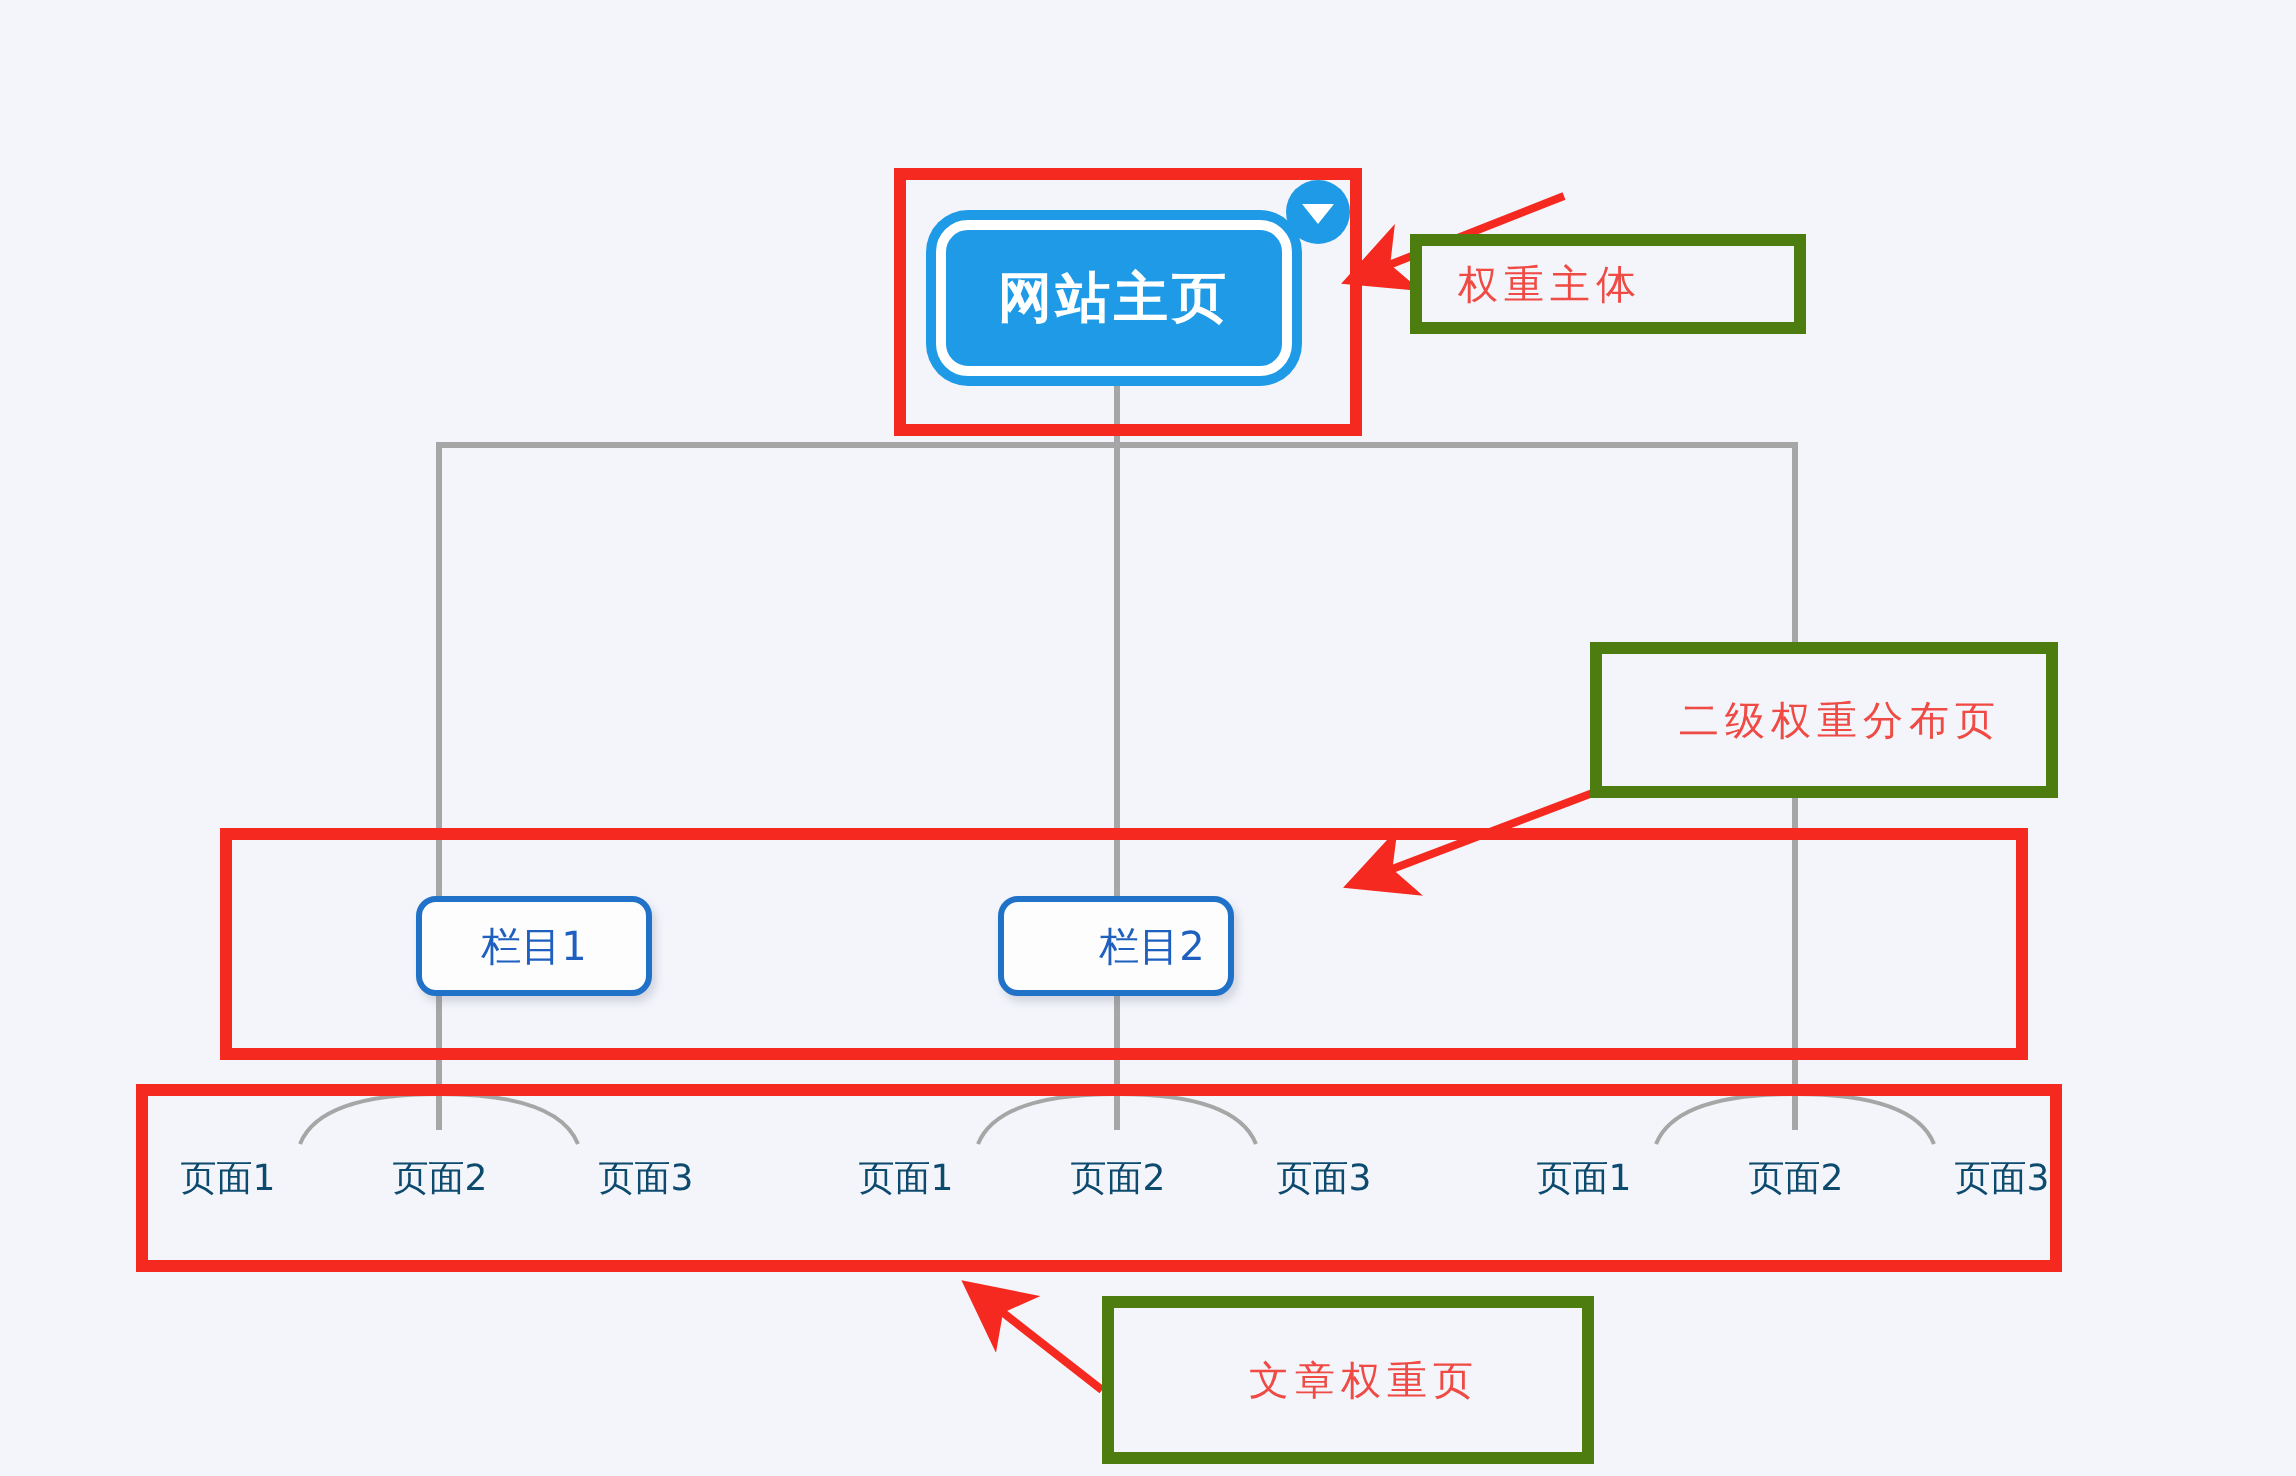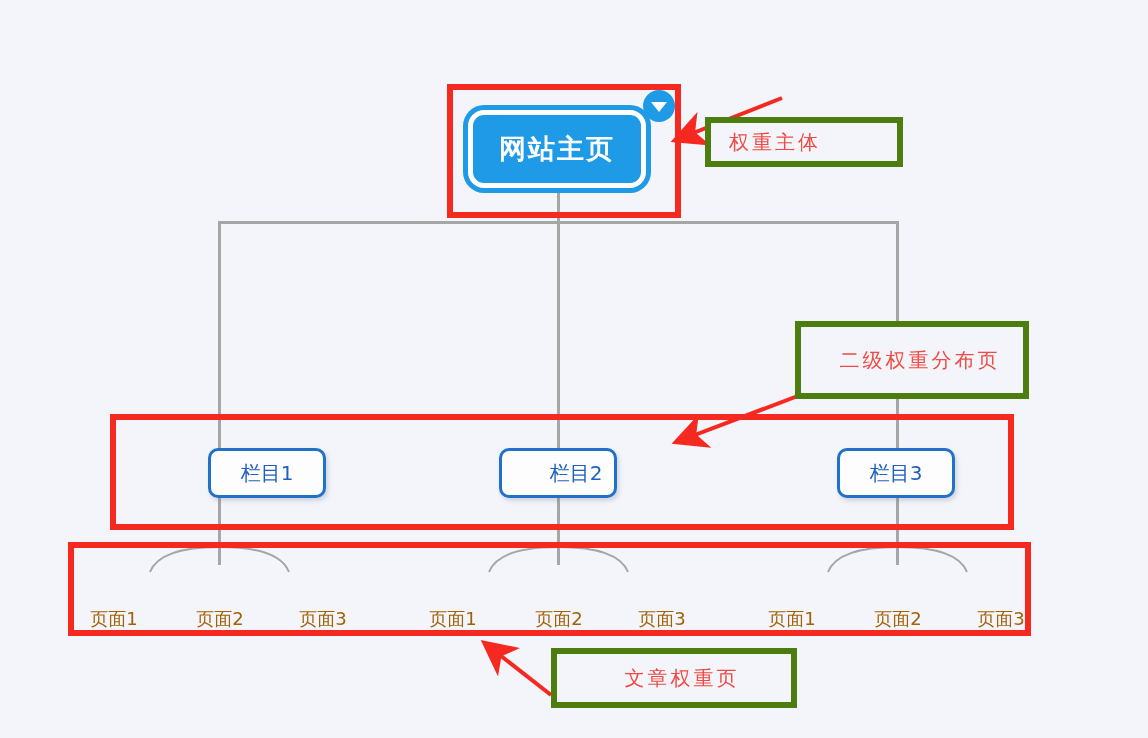--- a/index.html
+++ b/index.html
@@ -105,25 +105,25 @@
     font-family: "DejaVu Sans", "Liberation Sans", sans-serif;
     white-space: nowrap;
   }
   .col1 { left: 176px; margin-left: 32px; }
   .col2 { left: 499px; padding-left: 36px; }
   .col3 { left: 837px; }
 
   
   .page-label {
     position: absolute;
-    top: 607px;
+    top: 577px;
     width: 96px;
     text-align: center;
     font-size: 18px;
-    color: #a16207;
+    color: #0c4a6e;
     font-family: "DejaVu Sans", "Liberation Sans", sans-serif;
     white-space: nowrap;
     z-index: 20;
   }
 
   
   .redbox {
     position: absolute;
     border: 6px solid #f5291f;
     background: transparent;
@@ -183,23 +183,20 @@
   </div>
   <div class="collapse-toggle">
     <span class="tri"></span>
   </div>
 
   <div class="col-node col1">
     <span class="col-label">栏目1</span>
   </div>
   <div class="col-node col2">
     <span class="col-label">栏目2</span>
-  </div>
-  <div class="col-node col3">
-    <span class="col-label">栏目3</span>
   </div>
 
   <div class="page-label" style="left:66px;"><span>页面1</span></div>
   <div class="page-label" style="left:172px;"><span>页面2</span></div>
   <div class="page-label" style="left:275px;"><span>页面3</span></div>
 
   <div class="page-label" style="left:405px;"><span>页面1</span></div>
   <div class="page-label" style="left:511px;"><span>页面2</span></div>
   <div class="page-label" style="left:614px;"><span>页面3</span></div>
 
@@ -228,17 +225,17 @@
   </svg>
 
   <div class="annot-box" style="left:705px; top:117px; width:198px; height:50px;">
     <span class="annot-text">权重主体</span>
   </div>
 
   <div class="annot-box" style="left:795px; top:321px; width:234px; height:78px;">
     <span class="annot-text center">二级权重分布页</span>
   </div>
 
-  <div class="annot-box" style="left:551px; top:648px; width:246px; height:60px;">
+  <div class="annot-box" style="left:551px; top:648px; width:246px; height:84px;">
     <span class="annot-text center">文章权重页</span>
   </div>
 
 </div>
 
 </body></html>

